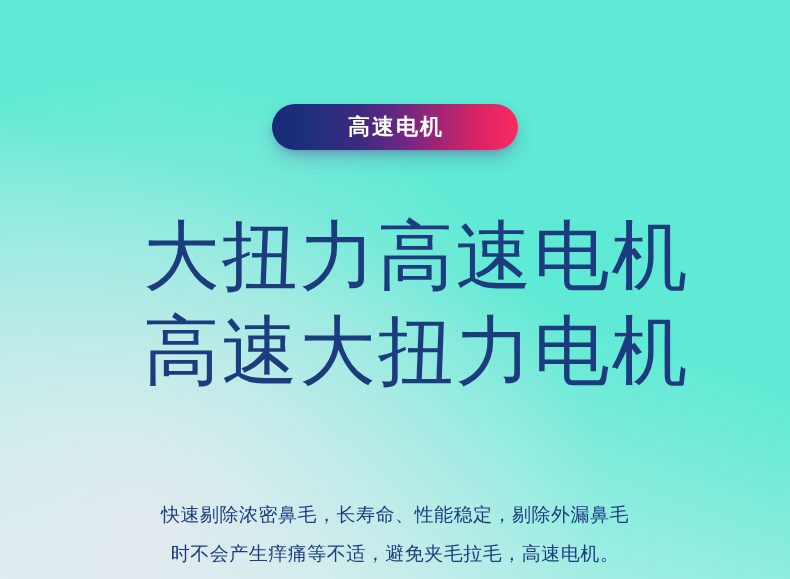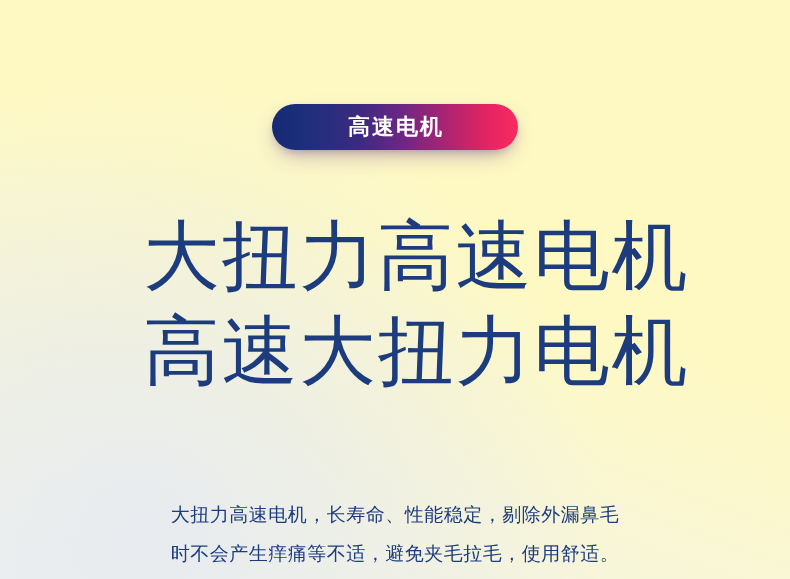--- a/index.html
+++ b/index.html
@@ -11,21 +11,21 @@
     height: 579px;
     overflow: hidden;
     font-family: "Liberation Sans", "DejaVu Sans", sans-serif;
   }
 
   #promo-banner {
     position: relative;
     width: 790px;
     height: 579px;
     box-sizing: border-box;
-    background: #fef9c3;
+    background: #5eead4;
     display: flex;
     flex-direction: column;
     align-items: center;
     overflow: hidden;
   }
 
   
   #promo-banner::before {
     content: "";
     position: absolute;
@@ -123,17 +123,17 @@
       <span class="badge-label">高速电机</span>
     </div>
   </div>
 
   <h1 class="layer headline">
     <span class="headline-line">大扭力高速电机</span>
     <span class="headline-line">高速大扭力电机</span>
   </h1>
 
   <p class="layer body-copy">
-    <span class="body-line">大扭力高速电机，长寿命、性能稳定，剔除外漏鼻毛</span>
-    <span class="body-line">时不会产生痒痛等不适，避免夹毛拉毛，使用舒适。</span>
+    <span class="body-line">快速剔除浓密鼻毛，长寿命、性能稳定，剔除外漏鼻毛</span>
+    <span class="body-line">时不会产生痒痛等不适，避免夹毛拉毛，高速电机。</span>
   </p>
 
 </div>
 
 </body></html>

